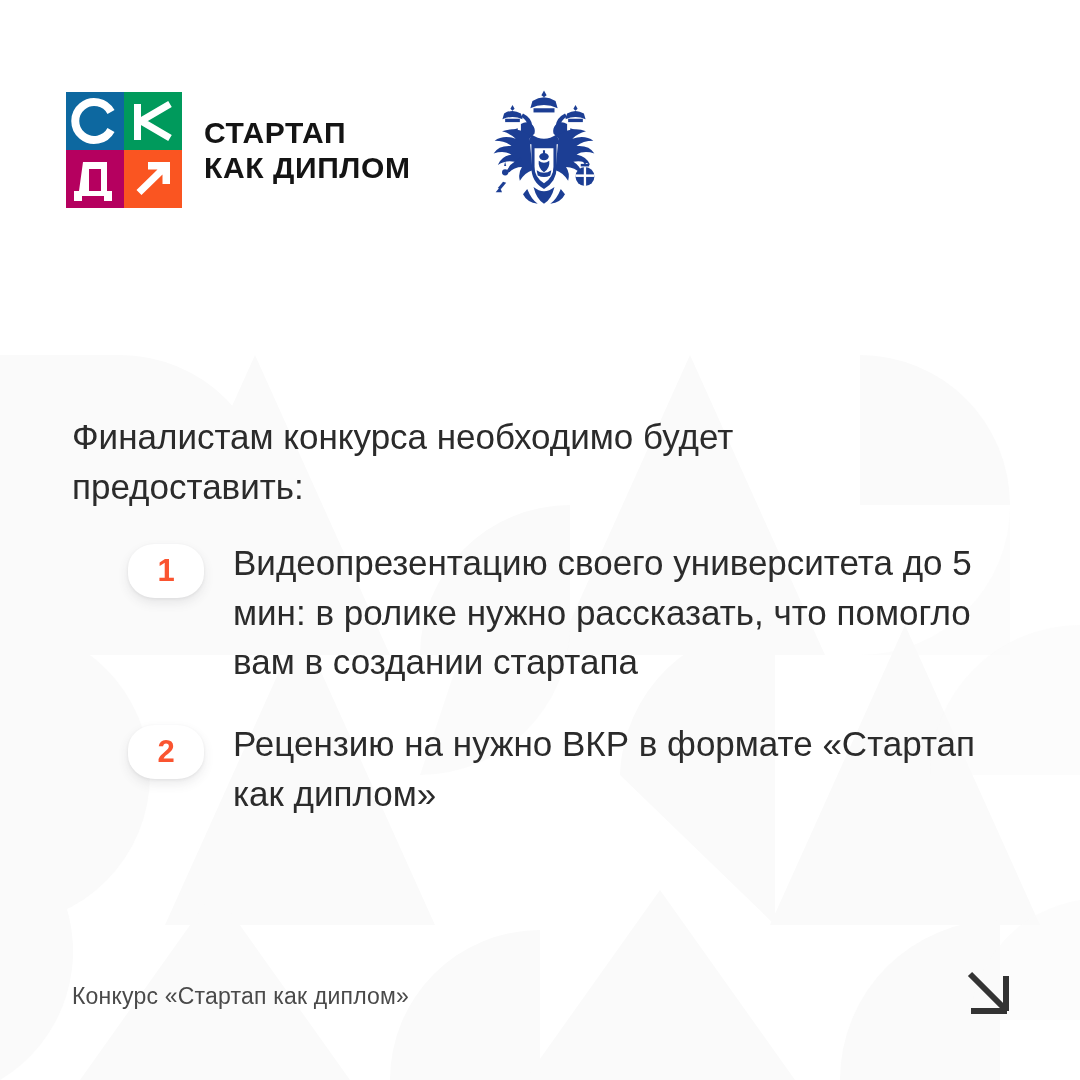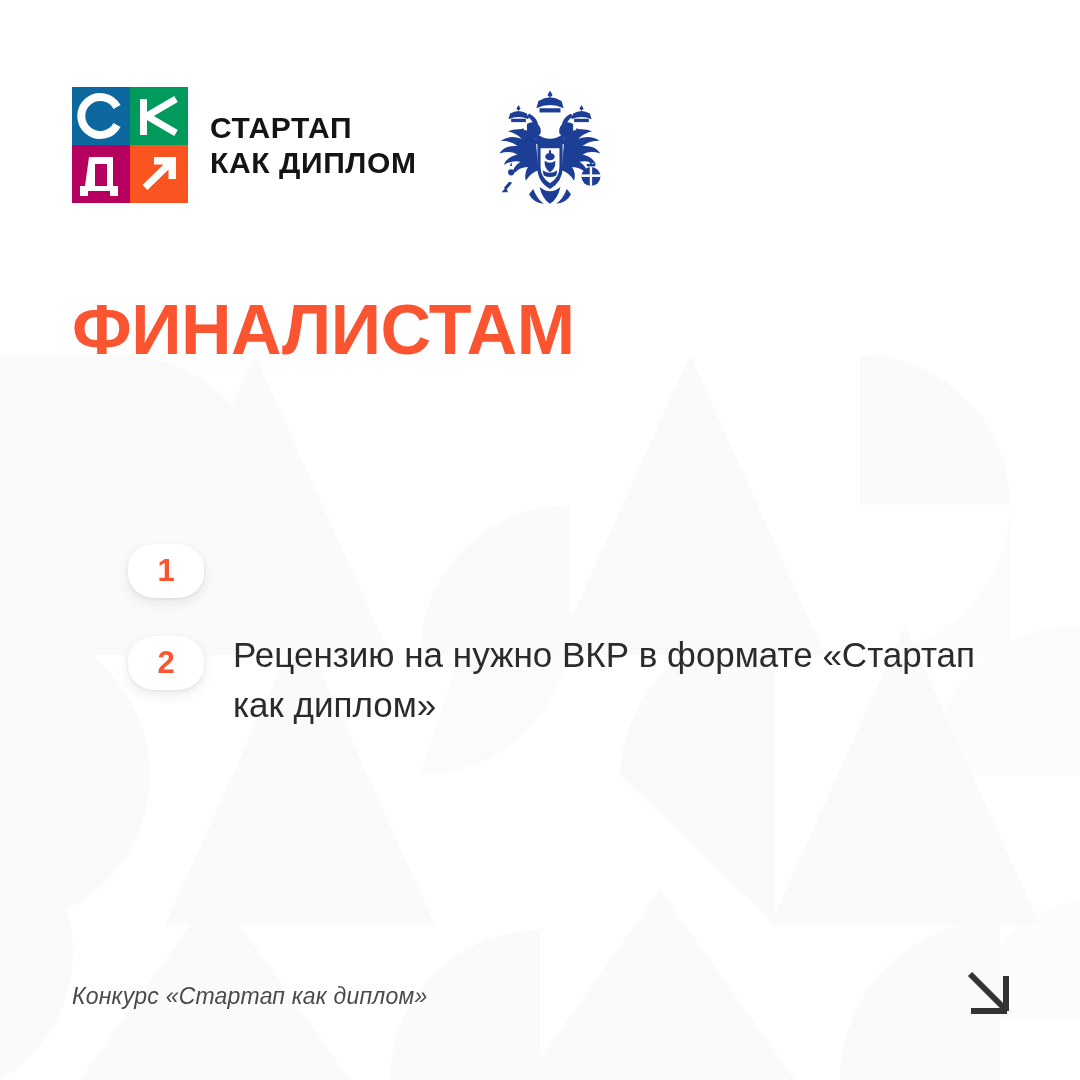--- a/index.html
+++ b/index.html
@@ -21,23 +21,23 @@
     position:absolute;
     left:0; top:0;
     width:1080px; height:1080px;
     z-index:0;
     pointer-events:none;
   }
 
   
   .header{
     position:absolute;
-    left:72px; top:82px;
-    display:flex;
-    align-items:center;
+    left:66px; top:82px;
+    display:flex;
+    align-items:flex-end;
     z-index:3;
   }
   .brand-lockup{
     display:flex;
     align-items:center;
     gap:22px;
   }
   .skd-mark{
     width:116px; height:116px;
     display:grid;
@@ -130,21 +130,20 @@
   }
 
   
   .footer-note{
     position:absolute;
     left:72px; bottom:70px;
     font-size:23px;
     color:#4a4a4a;
     letter-spacing:0.2px;
     z-index:3;
-    font-style:italic;
   }
   .footer-arrow{
     position:absolute;
     right:62px; bottom:58px;
     width:56px; height:56px;
     z-index:3;
   }
   .footer-arrow svg{ display:block; }
 </style>
 </head>
@@ -270,27 +269,28 @@
           <rect x="95" y="78" width="8" height="2.4"></rect>
 
           <path d="M50 100 q10 8 20 0 q-3 12 -10 16 q-7-4 -10-16 z"></path>
           <path d="M44 102 q4 10 10 14 q-10-1 -14-9 z"></path>
           <path d="M76 102 q-4 10 -10 14 q10-1 14-9 z"></path>
         </g>
       </svg>
     </div>
   </div>
 
-  <h1 class="title">ФИНАЛИСТАМ</h1>
-
+
+  <p class="lead">Финалистам конкурса необходимо будет предоставить:</p>
 
   <div class="list">
 
     <div class="list-item">
       <div class="badge">1</div>
+      <div class="item-text">Видеопрезентацию своего университета до 5 мин: в ролике нужно рассказать, что помогло вам в создании стартапа</div>
     </div>
 
     <div class="list-item">
       <div class="badge">2</div>
       <div class="item-text">Рецензию на нужно ВКР в формате «Стартап как диплом»</div>
     </div>
 
   </div>
 
   <div class="footer-note">Конкурс «Стартап как диплом»</div>

